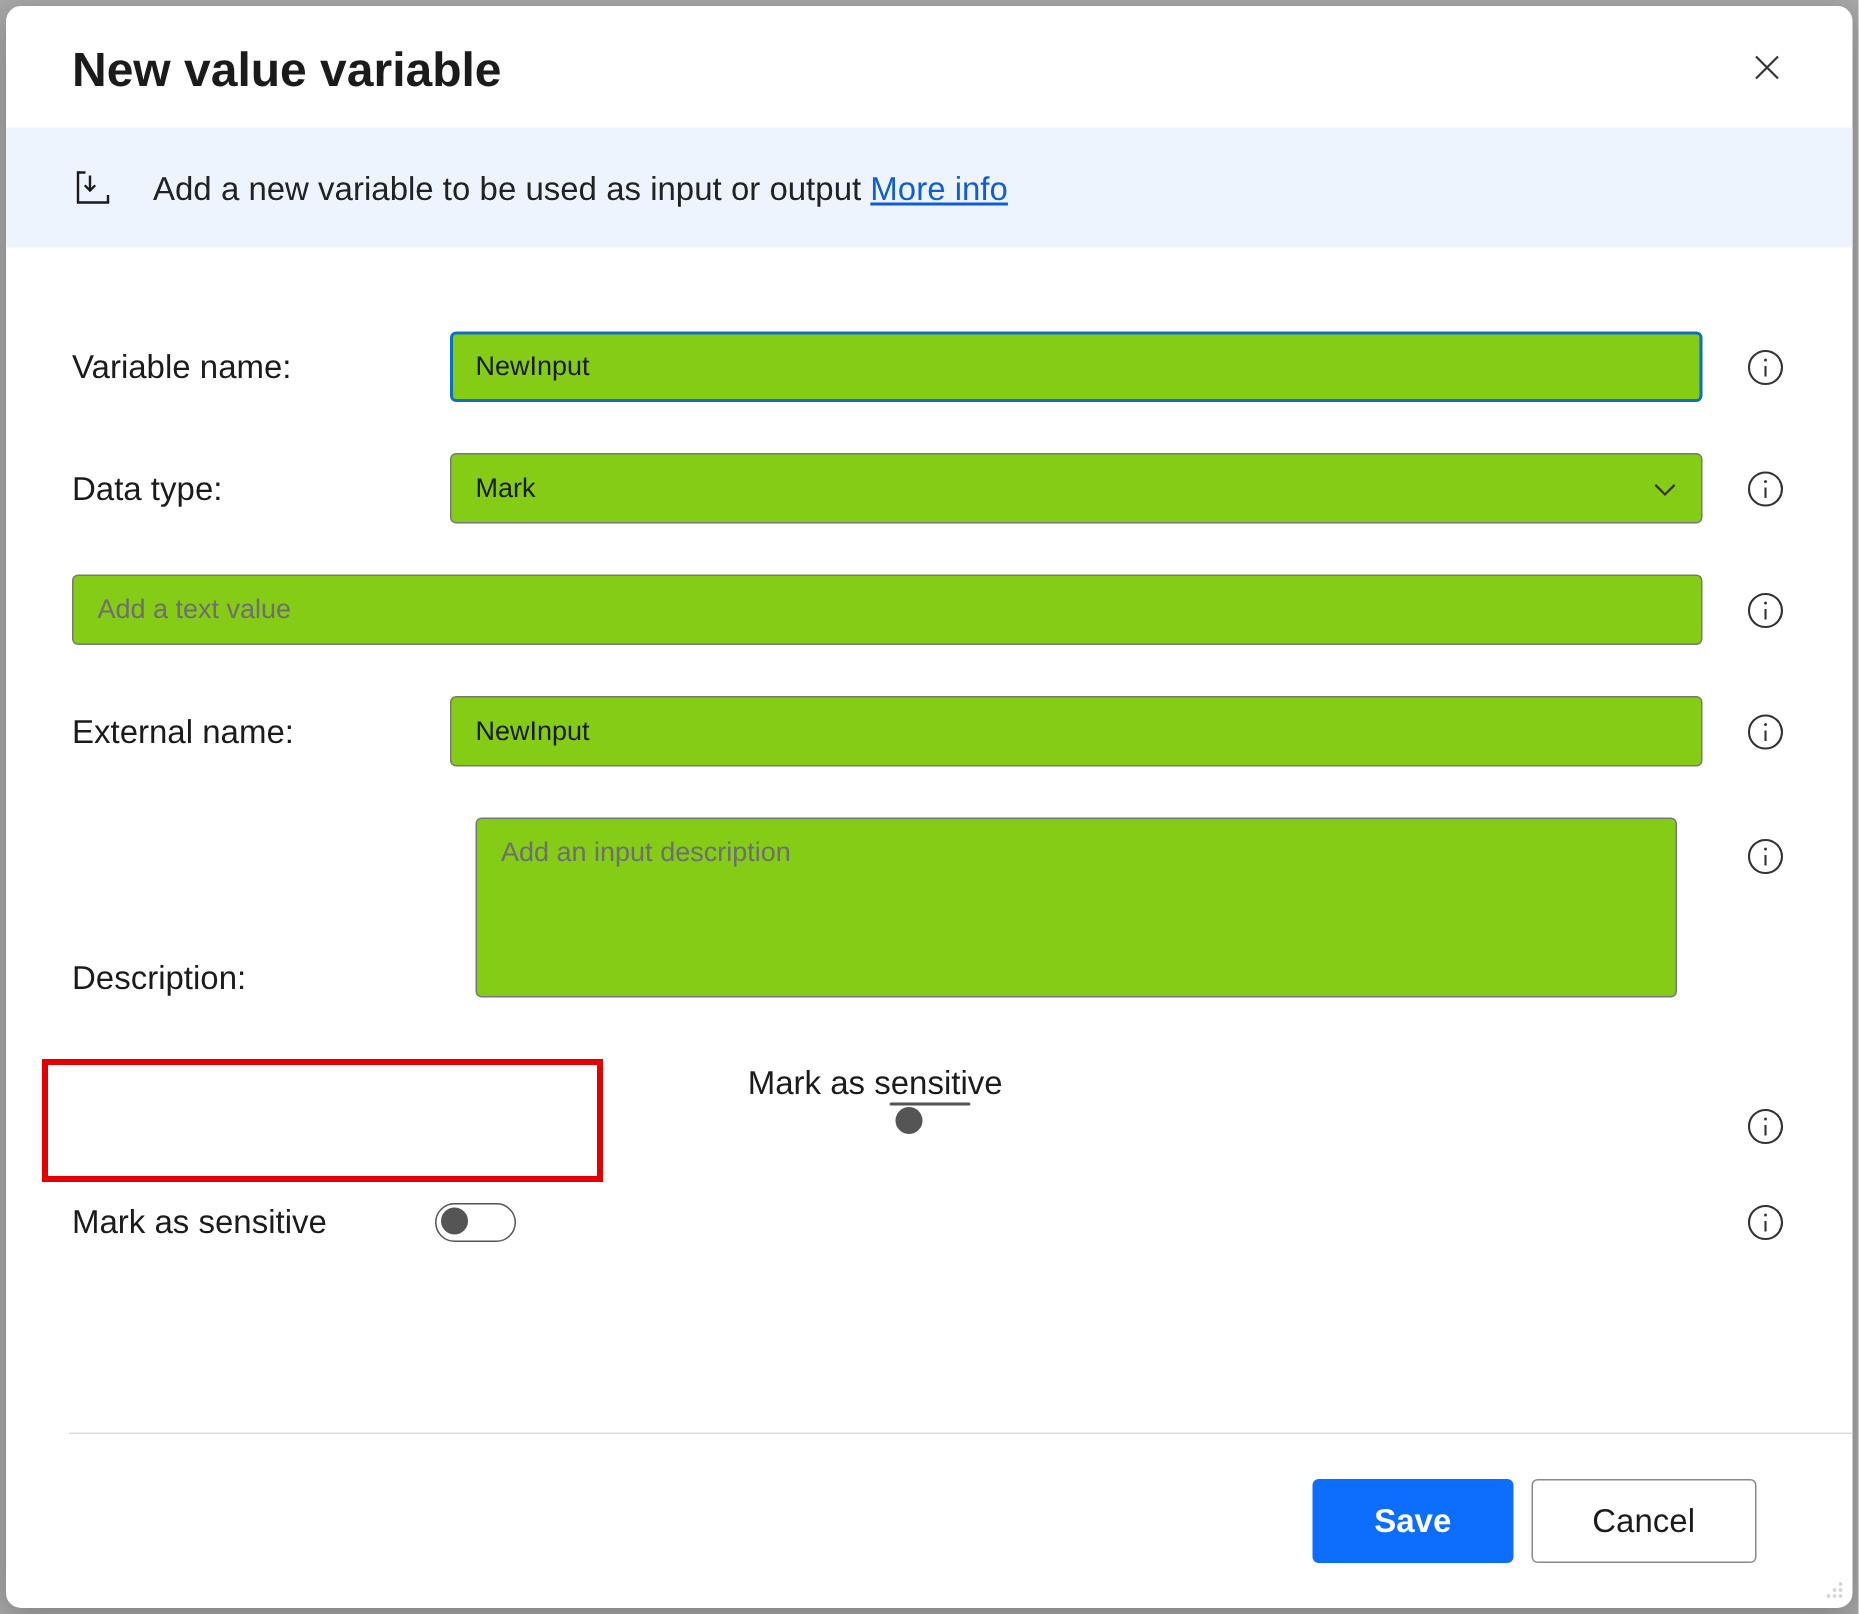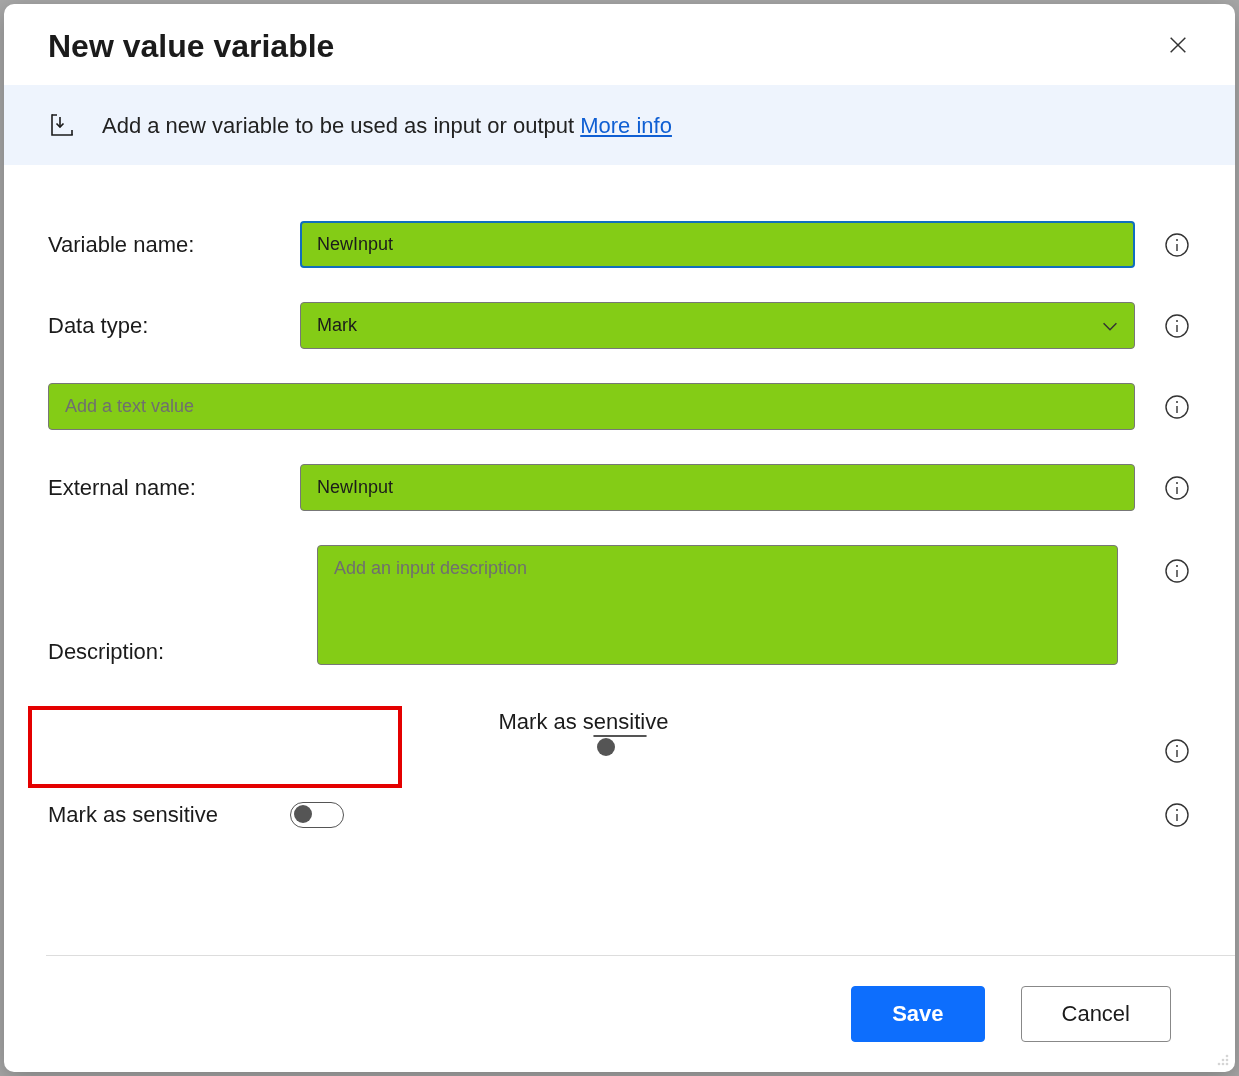--- a/index.html
+++ b/index.html
@@ -165,21 +165,21 @@
   }
   .toggle-row .form-label { padding-top: 0; }
   .toggle-row .info-icon { margin-left: auto; }
 
   .footer {
     border-top: 1px solid #ddd;
     padding: 30px 64px;
     margin-top: auto;
     display: flex;
     justify-content: flex-end;
-    gap: 36px;
+    gap: 12px;
     margin-left: 42px;
   }
   .btn {
     font-size: 22px;
     padding: 14px 40px;
     border-radius: 4px;
     cursor: pointer;
     font-family: inherit;
   }
   .btn-primary {

